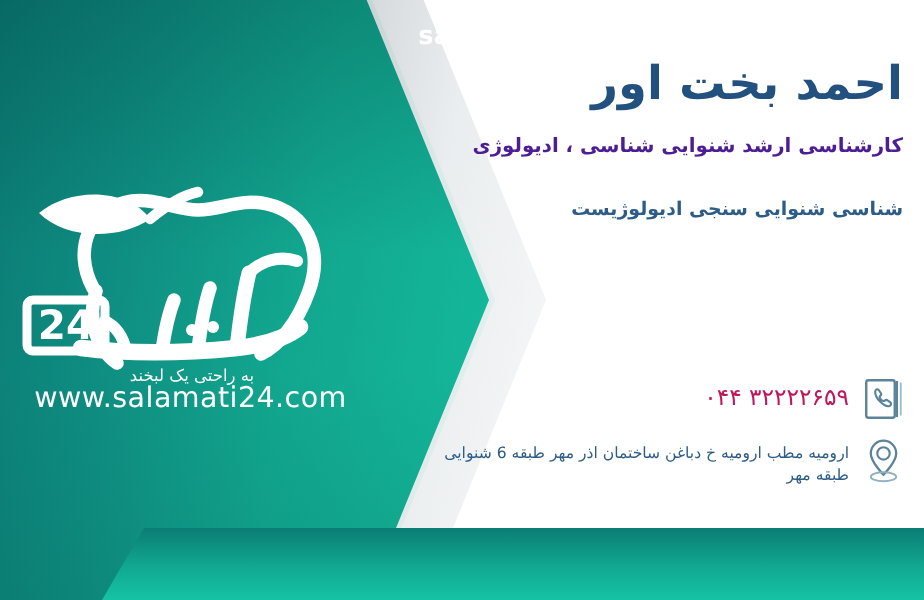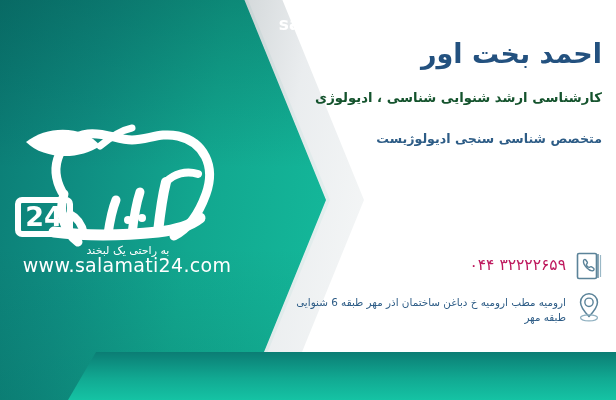--- a/index.html
+++ b/index.html
@@ -89,33 +89,33 @@
     width: 286px;
     height: 400px;
     direction: rtl;
     text-align: right;
   }
 
   .name {
     position: absolute;
     right: 14px;
     top: 38px;
-    font-size: 27px;
+    font-size: 31px;
     font-weight: bold;
     color: #23517f;
     letter-spacing: 0.5px;
     white-space: nowrap;
   }
   .subtitle {
     position: absolute;
     right: 14px;
     top: 90px;
     font-size: 13.2px;
     font-weight: bold;
-    color: #14532d;
+    color: #4c1d95;
     white-space: nowrap;
   }
   .specialty {
     position: absolute;
     right: 14px;
     top: 131px;
     font-size: 12.6px;
     font-weight: bold;
     color: #2d5c86;
     white-space: nowrap;
@@ -217,21 +217,21 @@
       </g>
 
       <text x="120" y="146" text-anchor="middle" fill="#ffffff" font-family="DejaVu Sans, Liberation Sans, sans-serif" font-size="11" direction="rtl">به راحتی یک لبخند</text>
     </svg>
     <div class="logo-url">www.salamati24.com</div>
   </div>
 
   <div class="content">
     <div class="name">احمد  بخت اور</div>
     <div class="subtitle">کارشناسی ارشد شنوایی شناسی ، ادیولوژی</div>
-    <div class="specialty">متخصص شناسی سنجی ادیولوژیست</div>
+    <div class="specialty">شناسی شنوایی سنجی ادیولوژیست</div>
 
     <div class="contact-row row-phone">
       <span class="contact-icon">
         <svg viewBox="0 0 30 32" xmlns="http://www.w3.org/2000/svg" aria-hidden="true">
           <rect x="3.5" y="3.5" width="19" height="25" rx="1.5" fill="none" stroke="#5b8399" stroke-width="1.6"></rect>
           <line x1="24" y1="4" x2="24" y2="28" stroke="#5b8399" stroke-width="1.4"></line>
           <line x1="26.5" y1="5" x2="26.5" y2="27" stroke="#9ab8c6" stroke-width="1.2"></line>
           <path d="M9.5 11 C9.5 9.6, 11 9, 11.8 10 L13.2 12 C13.7 12.7, 13.4 13.4, 12.8 13.9
                    C12.2 14.4, 12.3 15.2, 13.3 16.3 C14.4 17.4, 15.2 17.6, 15.8 17.1
                    C16.4 16.6, 17.1 16.4, 17.7 16.9 L19.6 18.3 C20.5 19, 20 20.6, 18.6 20.8

